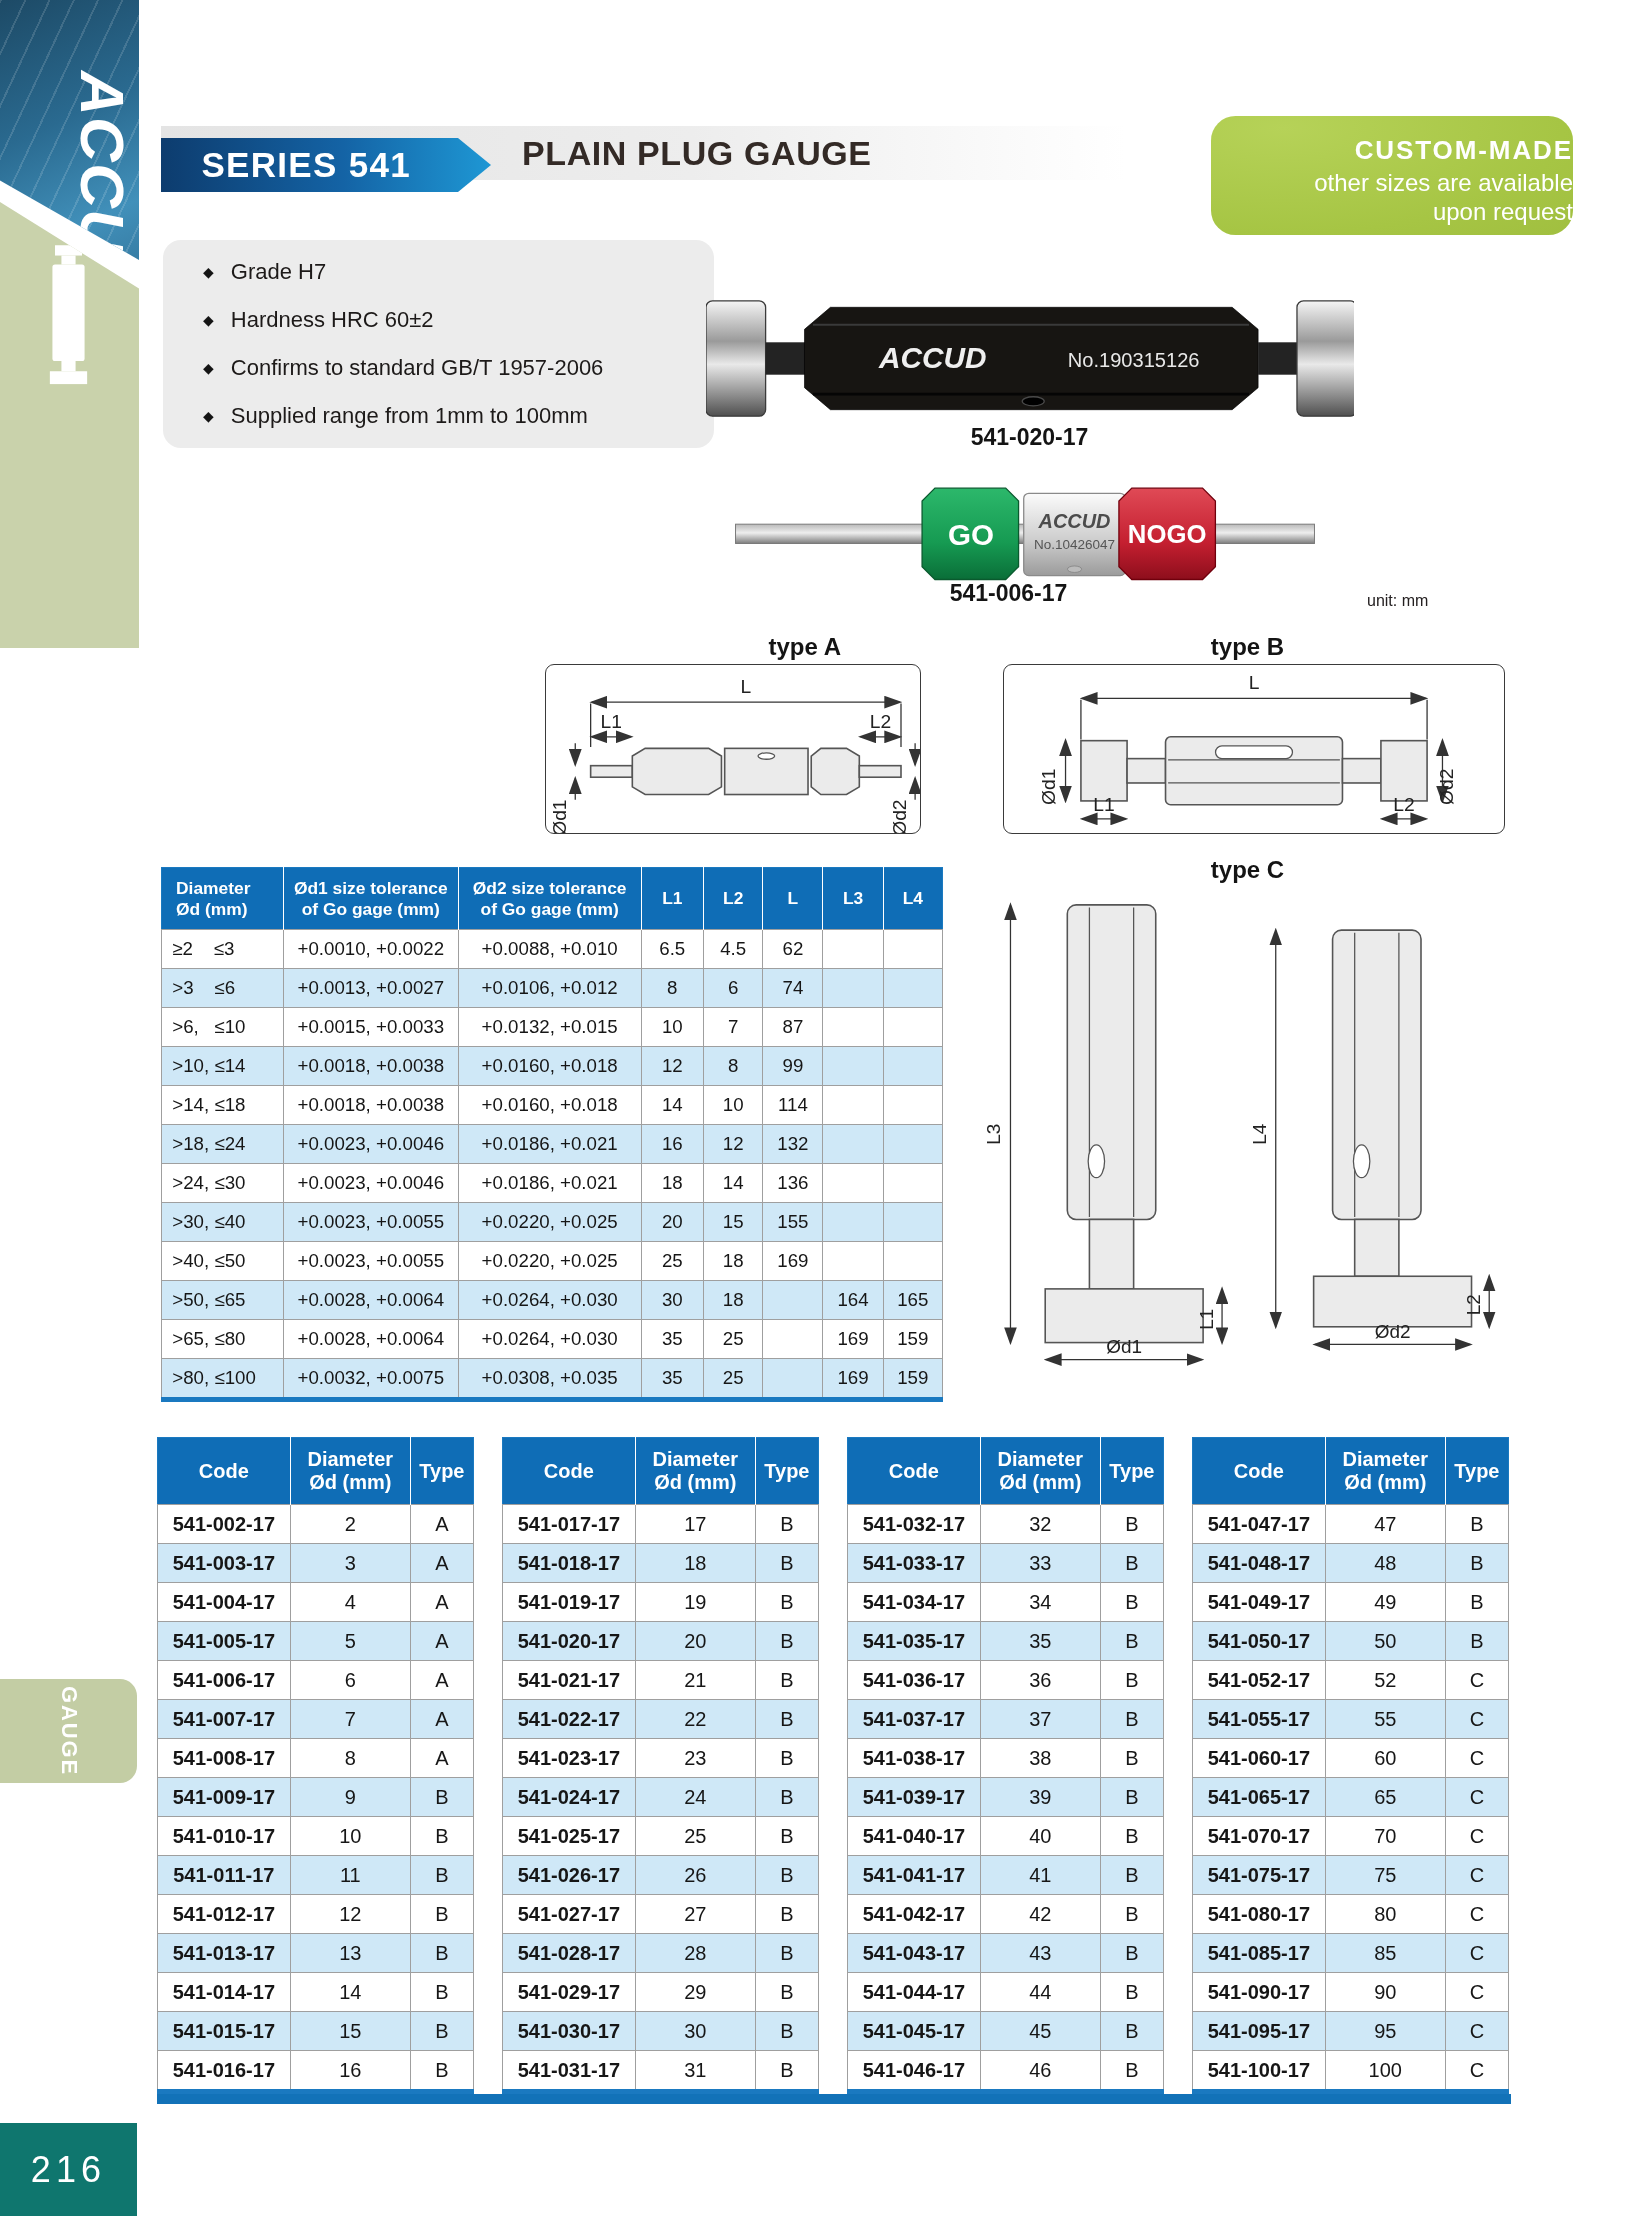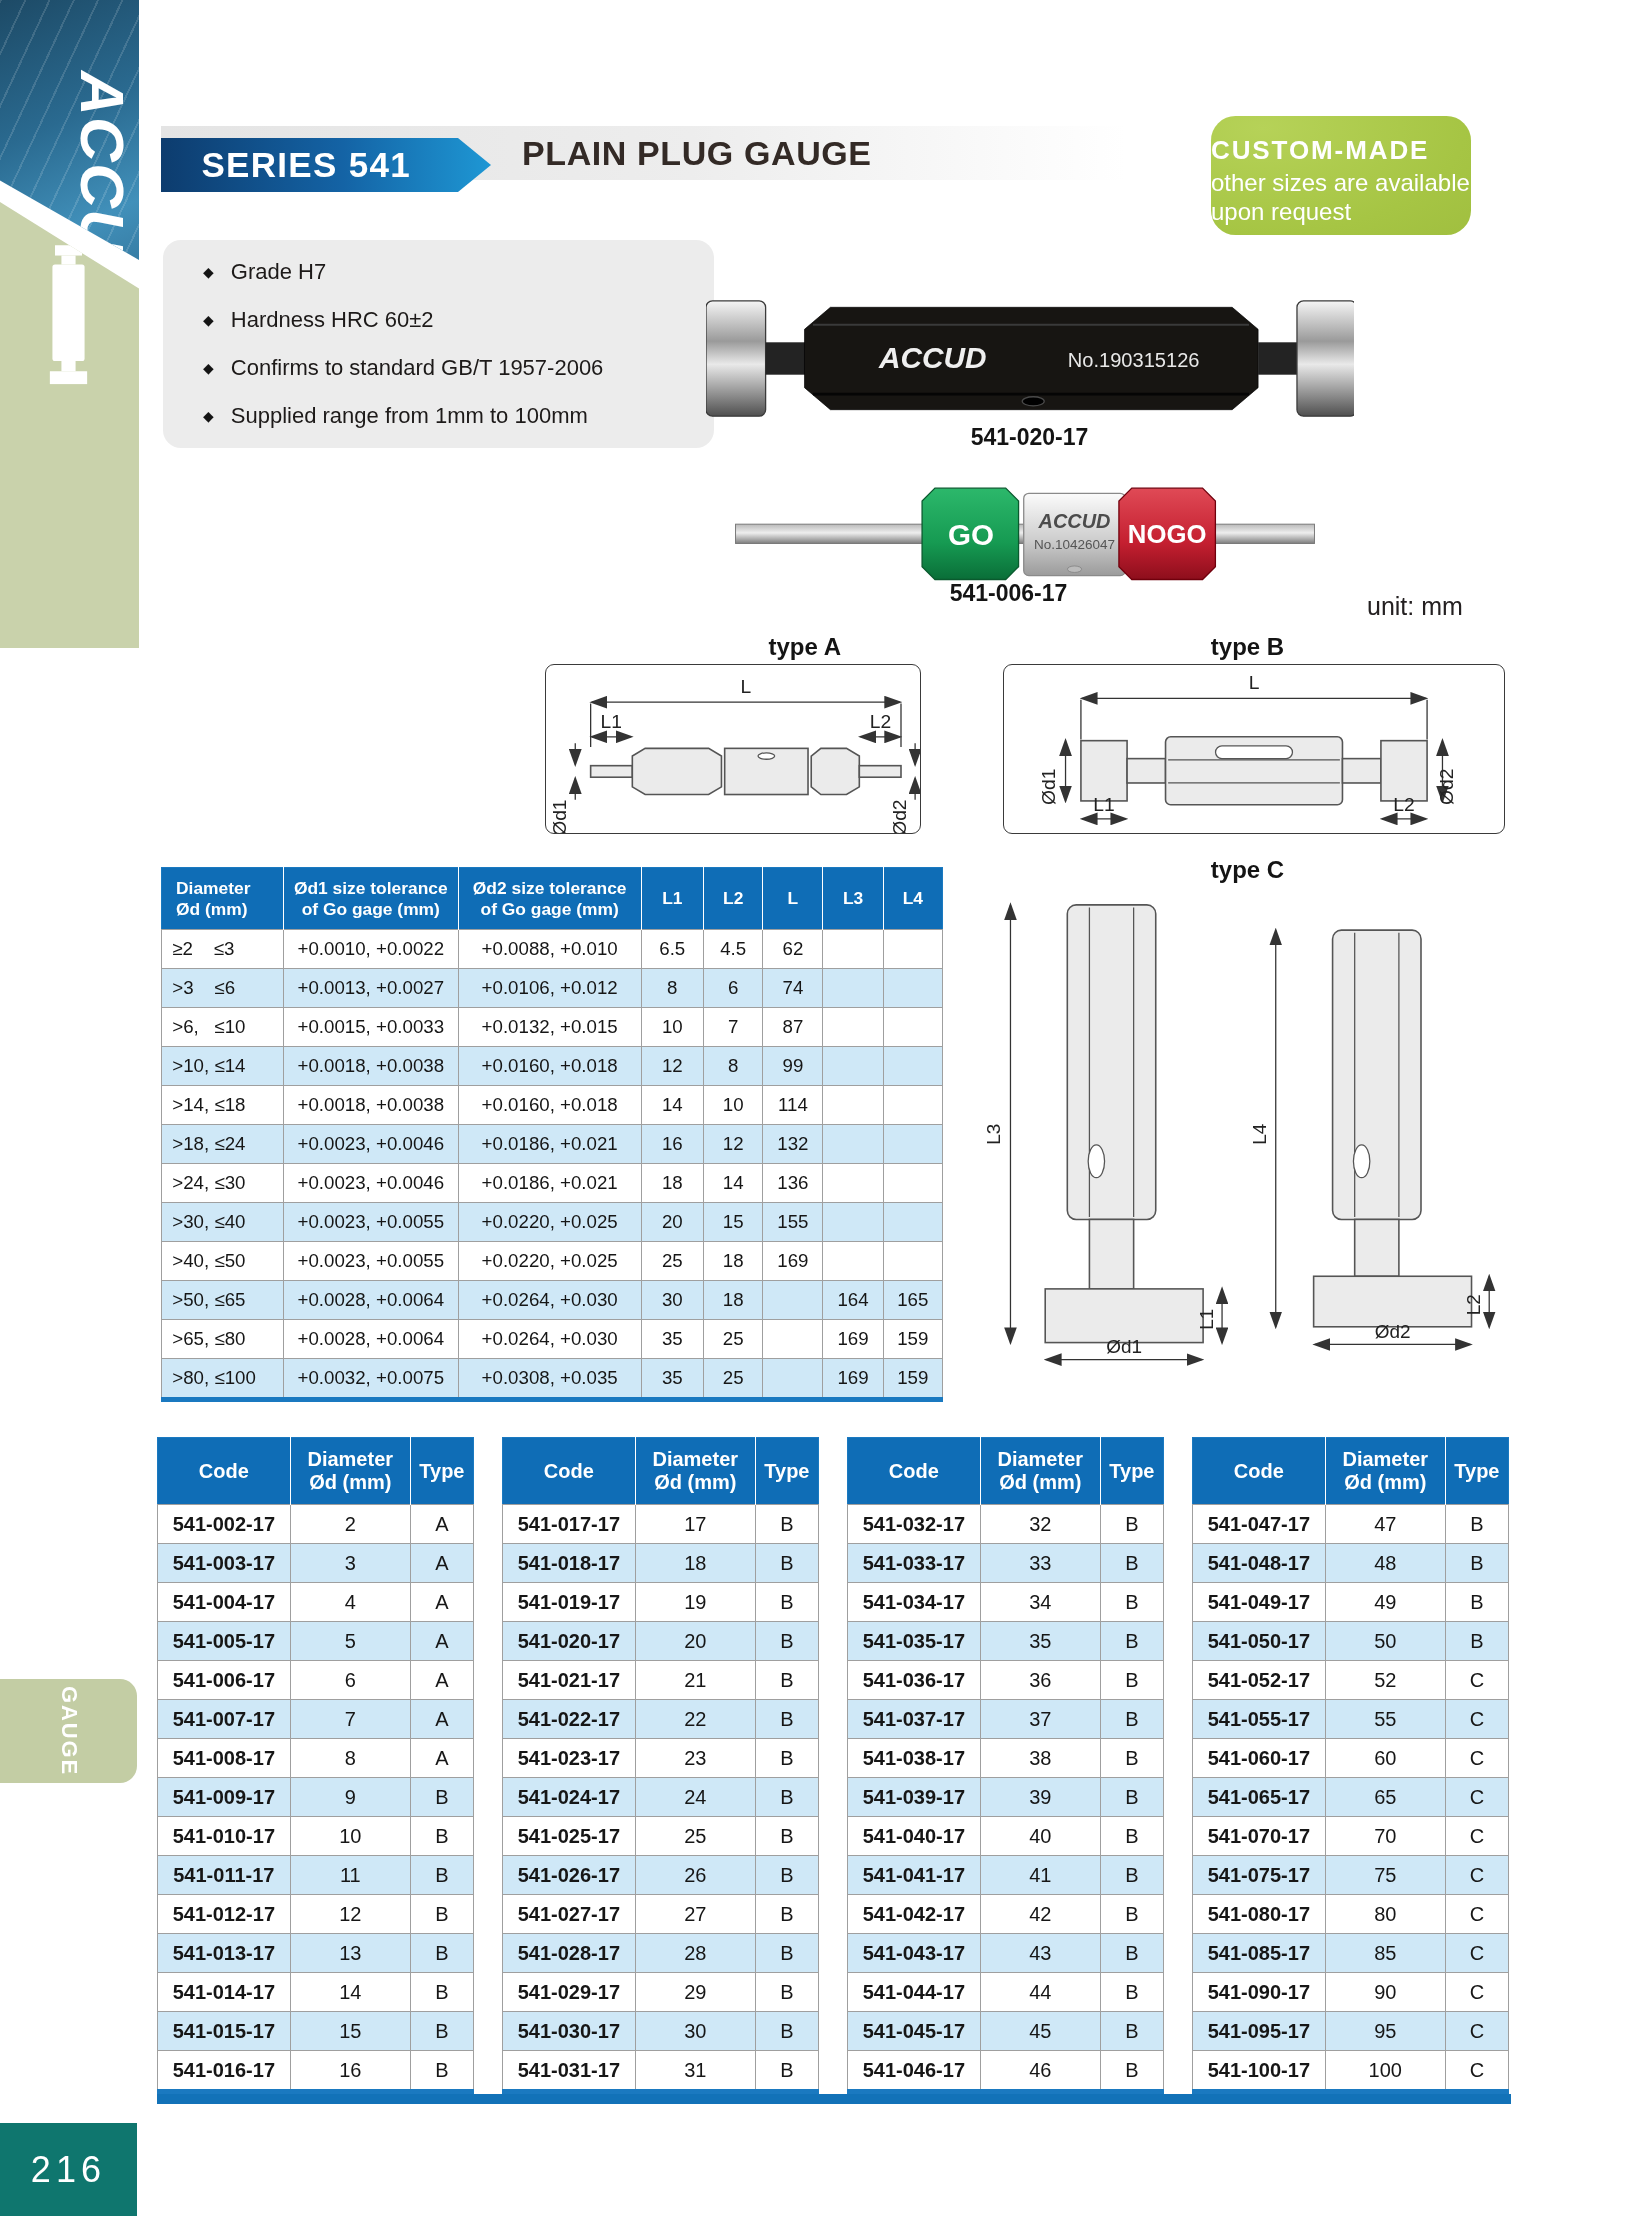--- a/index.html
+++ b/index.html
@@ -27,33 +27,33 @@
   
   .title-band{position:absolute;left:161px;top:126px;width:964px;height:54px;
     background:linear-gradient(90deg,#e4e4e4 0%,#ededed 55%,rgba(246,246,246,0) 100%);}
   .series-arrow{position:absolute;left:161px;top:138px;width:330px;height:54px;
     background:linear-gradient(90deg,#0d3c6e 0%,#1463a5 55%,#1e97d4 100%);
     clip-path:polygon(0 0,90% 0,100% 50%,90% 100%,0 100%);text-decoration:underline;}
   .series-arrow span{position:absolute;left:0;top:0;width:88%;height:100%;display:flex;align-items:center;justify-content:center;
     color:#fff;font-size:35px;font-weight:700;letter-spacing:1.3px;}
   .page-title{position:absolute;left:522px;top:126px;height:54px;display:flex;align-items:center;
     font-size:34px;font-weight:700;letter-spacing:0.6px;color:#332a26;}
-  .badge{position:absolute;left:1211px;top:116px;width:260px;height:119px;border-radius:24.5px;
+  .badge{position:absolute;left:1211px;top:116px;width:362px;height:119px;border-radius:24.5px;
     background:radial-gradient(140% 160% at 20% 10%,#b6d258 0%,#a6c544 55%,#9cba3c 100%);
-    color:#fff;text-align:left;}
+    color:#fff;text-align:right;}
   .badge .b1{display:block;margin-top:19.3px;font-size:26px;font-weight:700;letter-spacing:1.9px;}
   .badge .b2{display:block;margin-top:5.2px;font-size:24px;line-height:23px;}
   
   .features{position:absolute;left:163px;top:240px;width:551px;height:208px;background:#ececec;border-radius:18px;
     display:flex;flex-direction:column;justify-content:center;gap:22px;padding-left:40px;box-sizing:border-box;}
   .feat{display:flex;align-items:center;font-size:22px;color:#1d1a19;}
   .feat .diamond{font-size:14px;margin-right:17px;color:#141414;}
   
   .prod-label{position:absolute;font-size:23px;font-weight:700;color:#141414;text-align:center;}
-  .unit-note{position:absolute;left:1367px;top:592px;width:148px;font-size:25px;color:#242021;}
+  .unit-note{position:absolute;left:1367px;top:592px;width:148px;font-size:16px;color:#242021;}
   
   .type-label{position:absolute;font-size:24px;font-weight:700;color:#141414;text-align:center;width:193px;}
   .diag-box{position:absolute;background:#fff;border:1.9px solid #3a3a3a;border-radius:9px;}
   .dim{stroke:#333;stroke-width:2;fill:none;}
   .part{fill:#ebebeb;stroke:#555;stroke-width:2.5;}
   .dimtxt{font-family:"Liberation Sans","DejaVu Sans",sans-serif;font-size:30px;fill:#222;}
   
   table{border-collapse:collapse;table-layout:fixed;}
   .spec{position:absolute;left:161px;top:867px;width:782px;
     border:1.9px solid #1a79c0;border-bottom:5.2px solid #1a79c0;}

